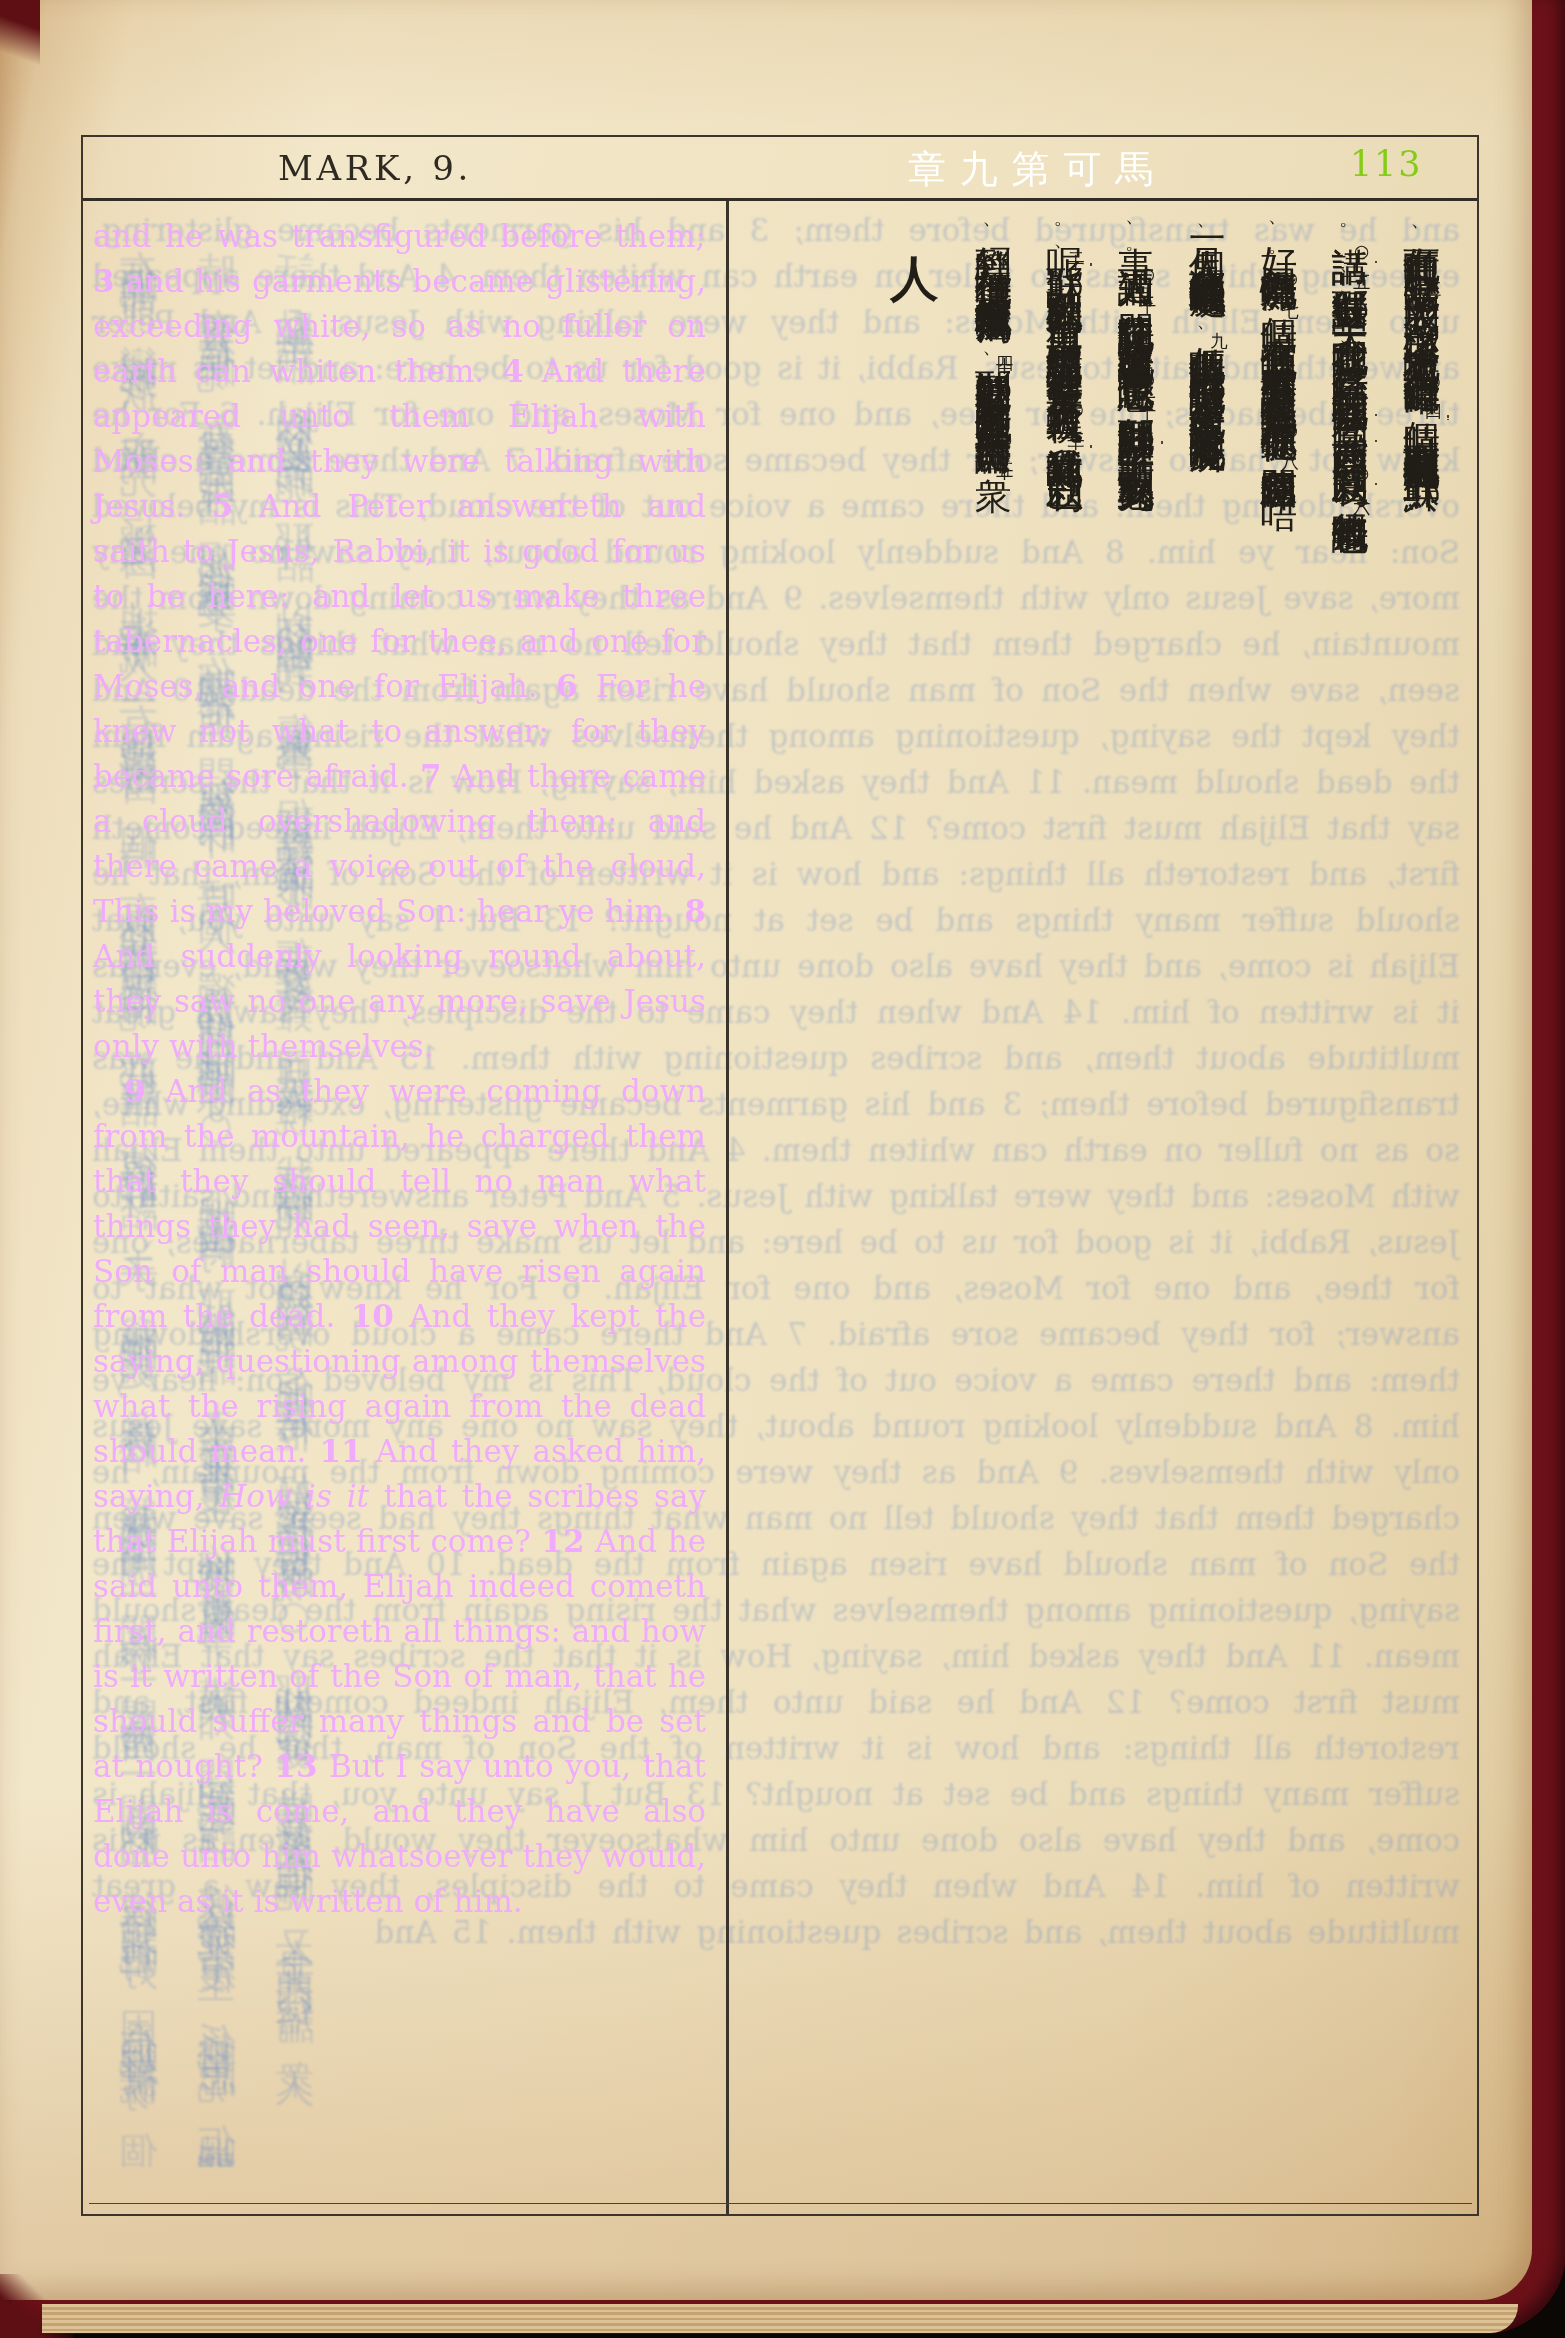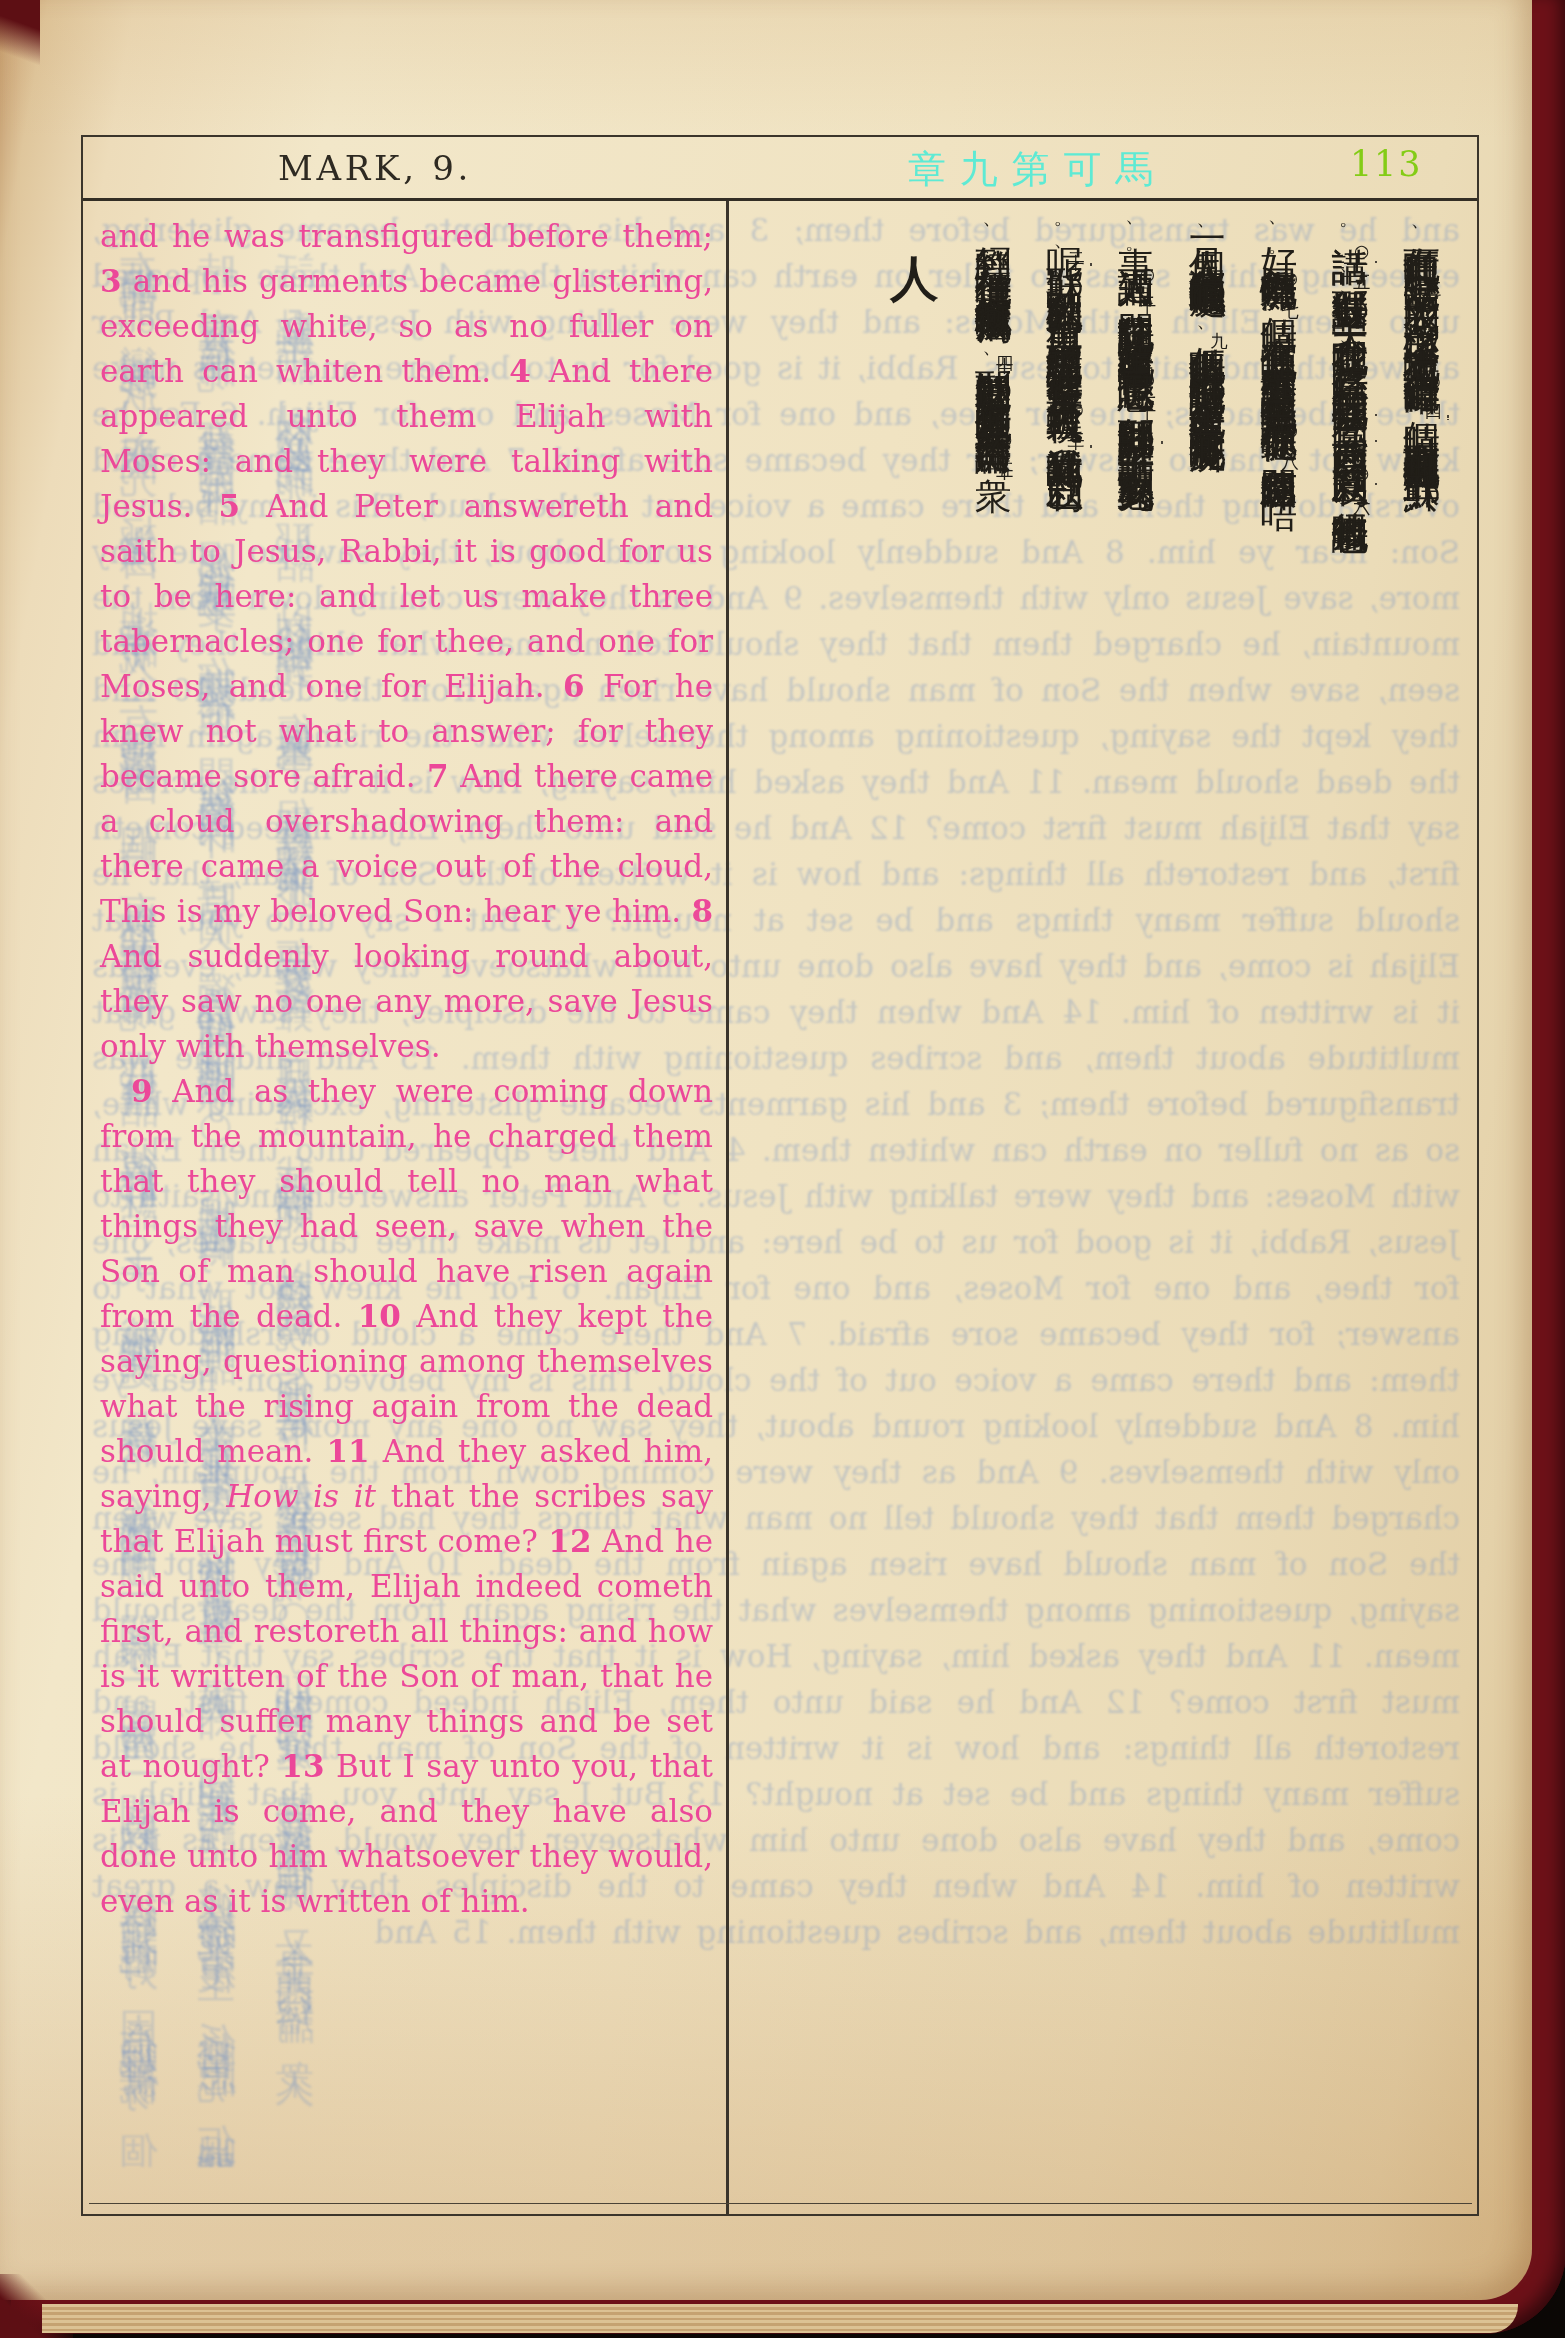--- a/index.html
+++ b/index.html
@@ -32,26 +32,26 @@
             writing-mode:vertical-rl;font-size:39px;letter-spacing:9.2px;line-height:2.0;
             color:rgba(118,148,196,.27);}
 
   
   .page-box{position:absolute;left:81px;top:135px;width:1394px;height:2077px;
             border:2.8px solid #3b352b;}
   .page-box::after{content:"";position:absolute;left:5.5px;right:5.5px;bottom:10px;
             border-bottom:1.8px solid #4a4336;}
   .hdr{position:absolute;left:0;top:0;right:0;height:61px;border-bottom:3.7px solid #332e25;}
   .hdr-en{position:absolute;left:195px;top:11px;font-size:34px;letter-spacing:3.7px;color:#2e2a22;}
-  .hdr-zh{position:absolute;left:825px;top:7.3px;font-size:38px;letter-spacing:13.8px;color:#5eead4;}
+  .hdr-zh{position:absolute;left:825px;top:7.3px;font-size:38px;letter-spacing:13.8px;color:#ffffff;}
   .hdr-page{position:absolute;left:1267px;top:7.3px;font-size:35px;letter-spacing:1.8px;color:#84cc16;}
   .divider{position:absolute;left:643px;top:64px;bottom:0;width:2.8px;background:#3a342b;}
 
   
-  .en-col{position:absolute;left:17px;top:77px;width:613px;color:#ec4899;
+  .en-col{position:absolute;left:10px;top:77px;width:613px;color:#f0abfc;
           font-size:31px;line-height:45px;text-align:justify;}
   .en-p{margin:0;}
   .vnum{font-weight:bold;}
 
   
   .cn-area{position:absolute;left:654px;top:81px;width:733px;height:1989px;
            writing-mode:vertical-rl;color:#211e18;padding-right:3.7px;}
   .cn-col{font-size:37px;line-height:1.2;letter-spacing:0.9px;margin:0 27px;}
   .cn-col.big{font-size:48px;font-weight:bold;margin:0 9.2px 0 24px;}
   .punct{font-size:20px;}

